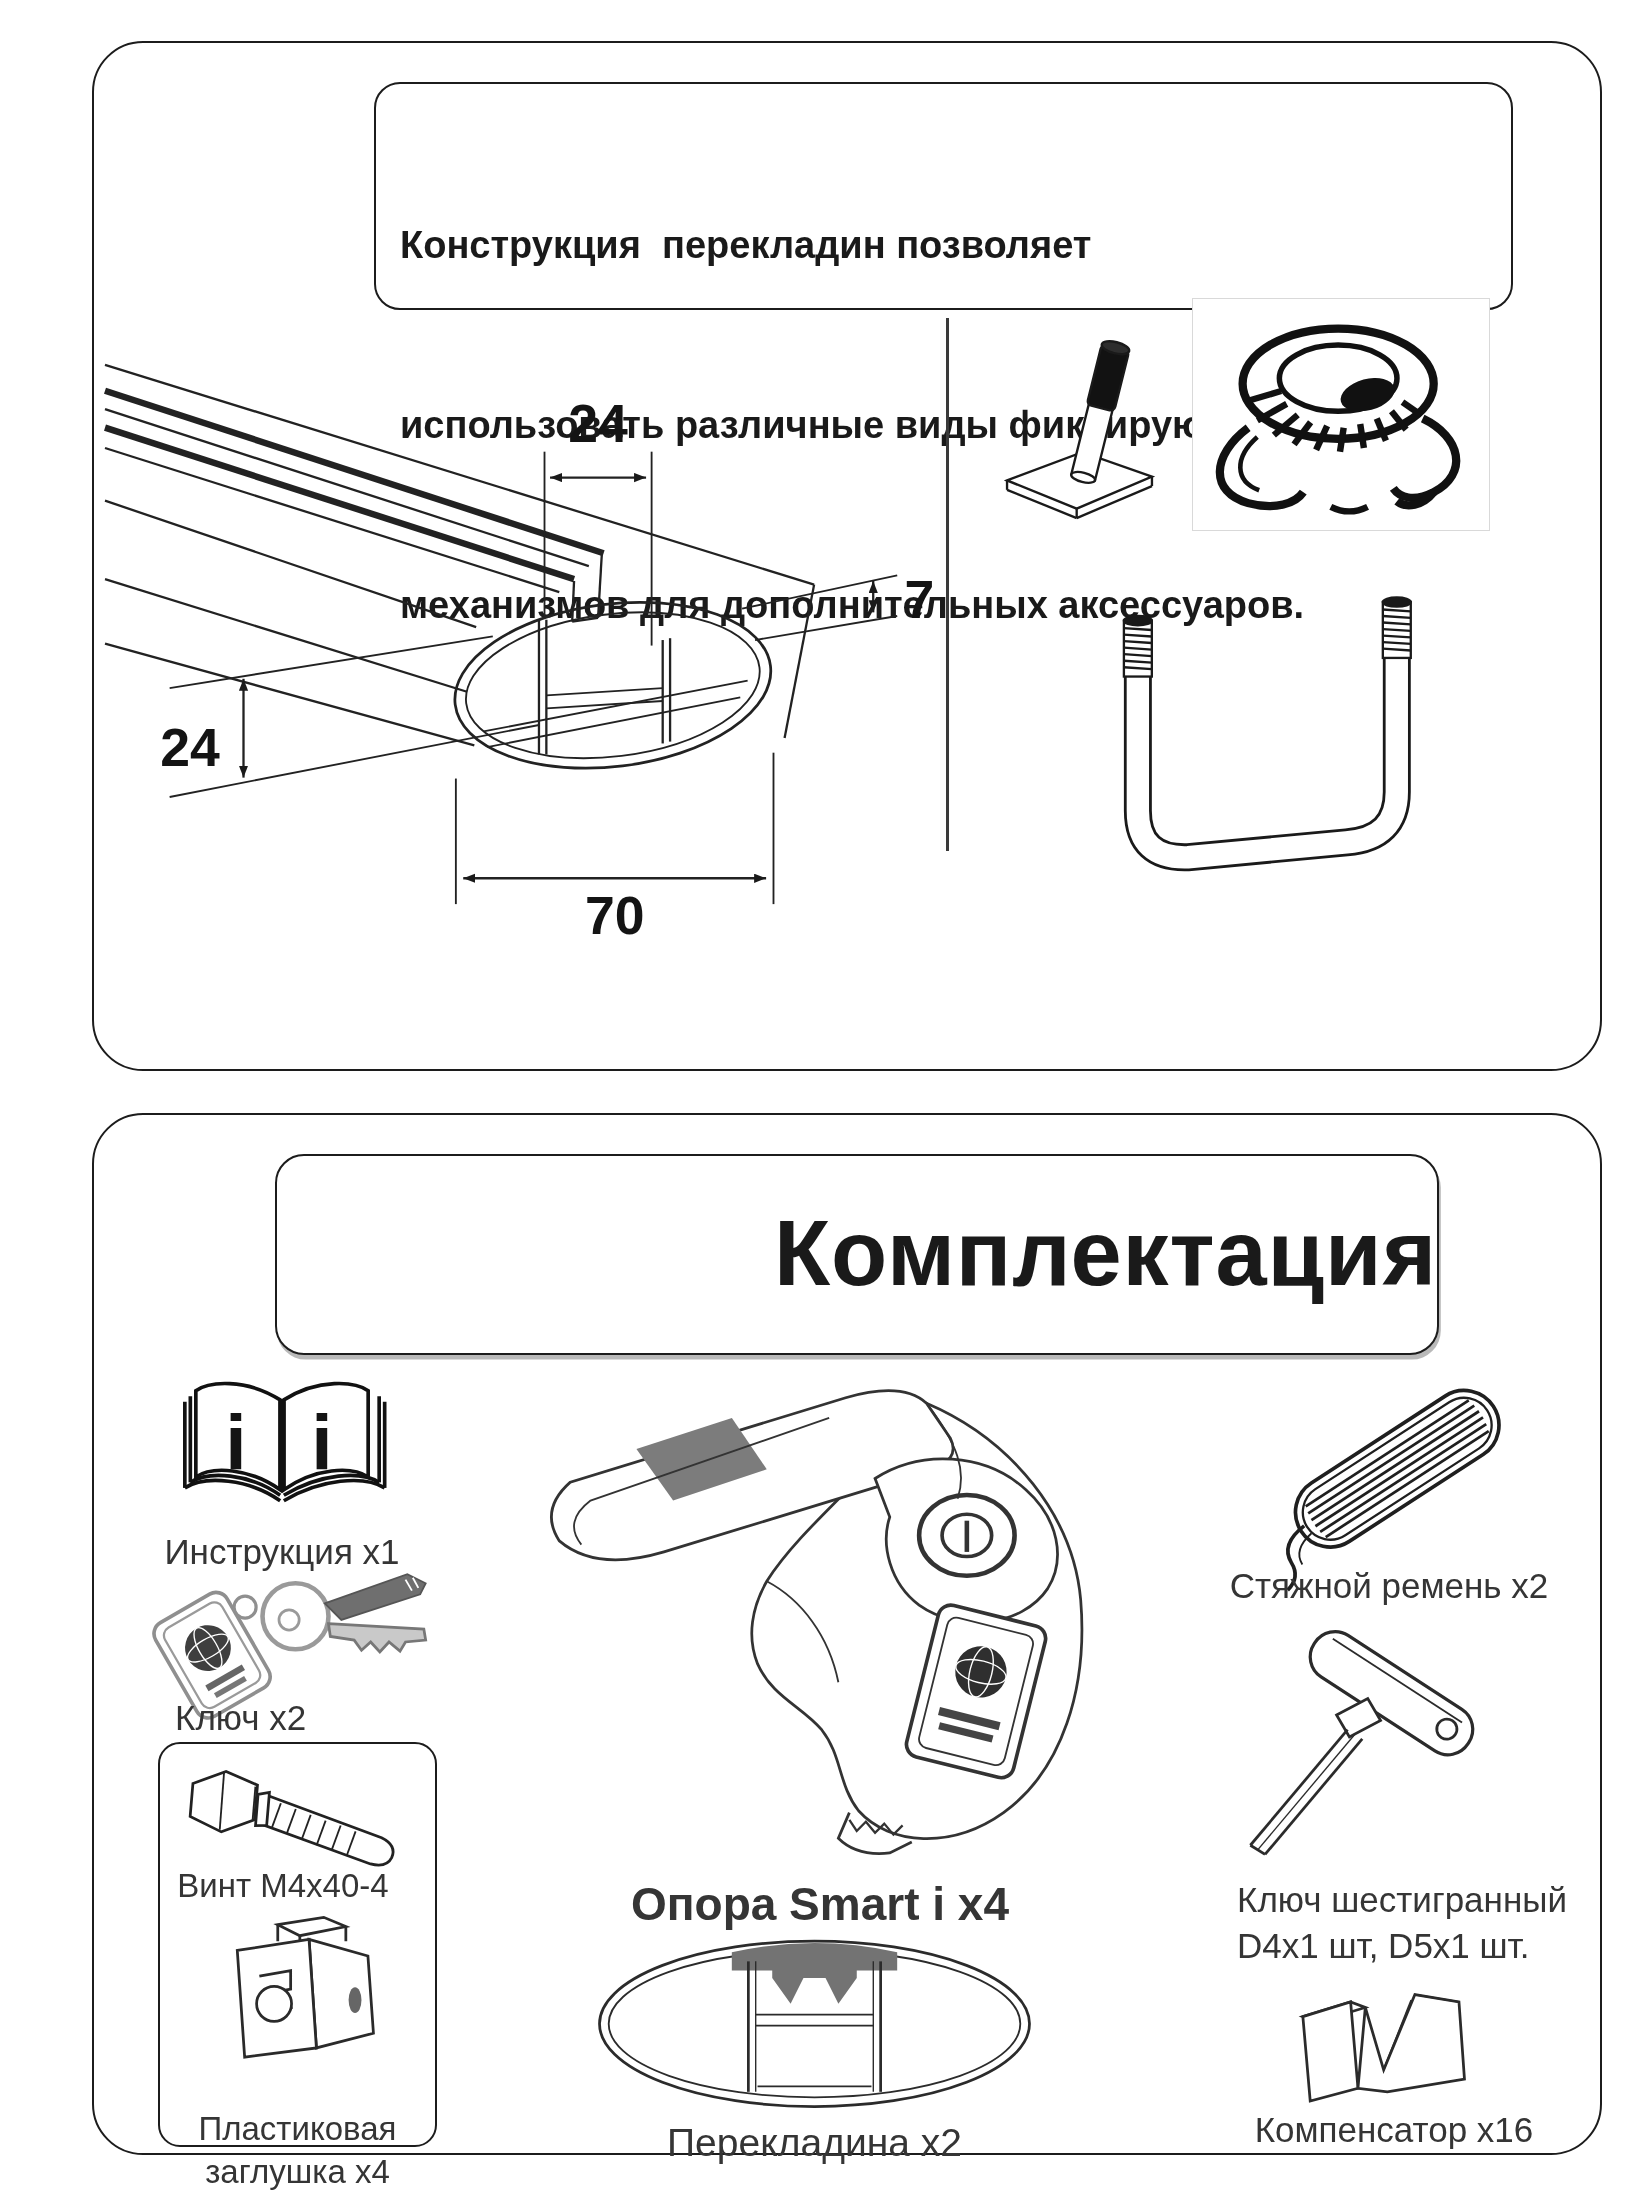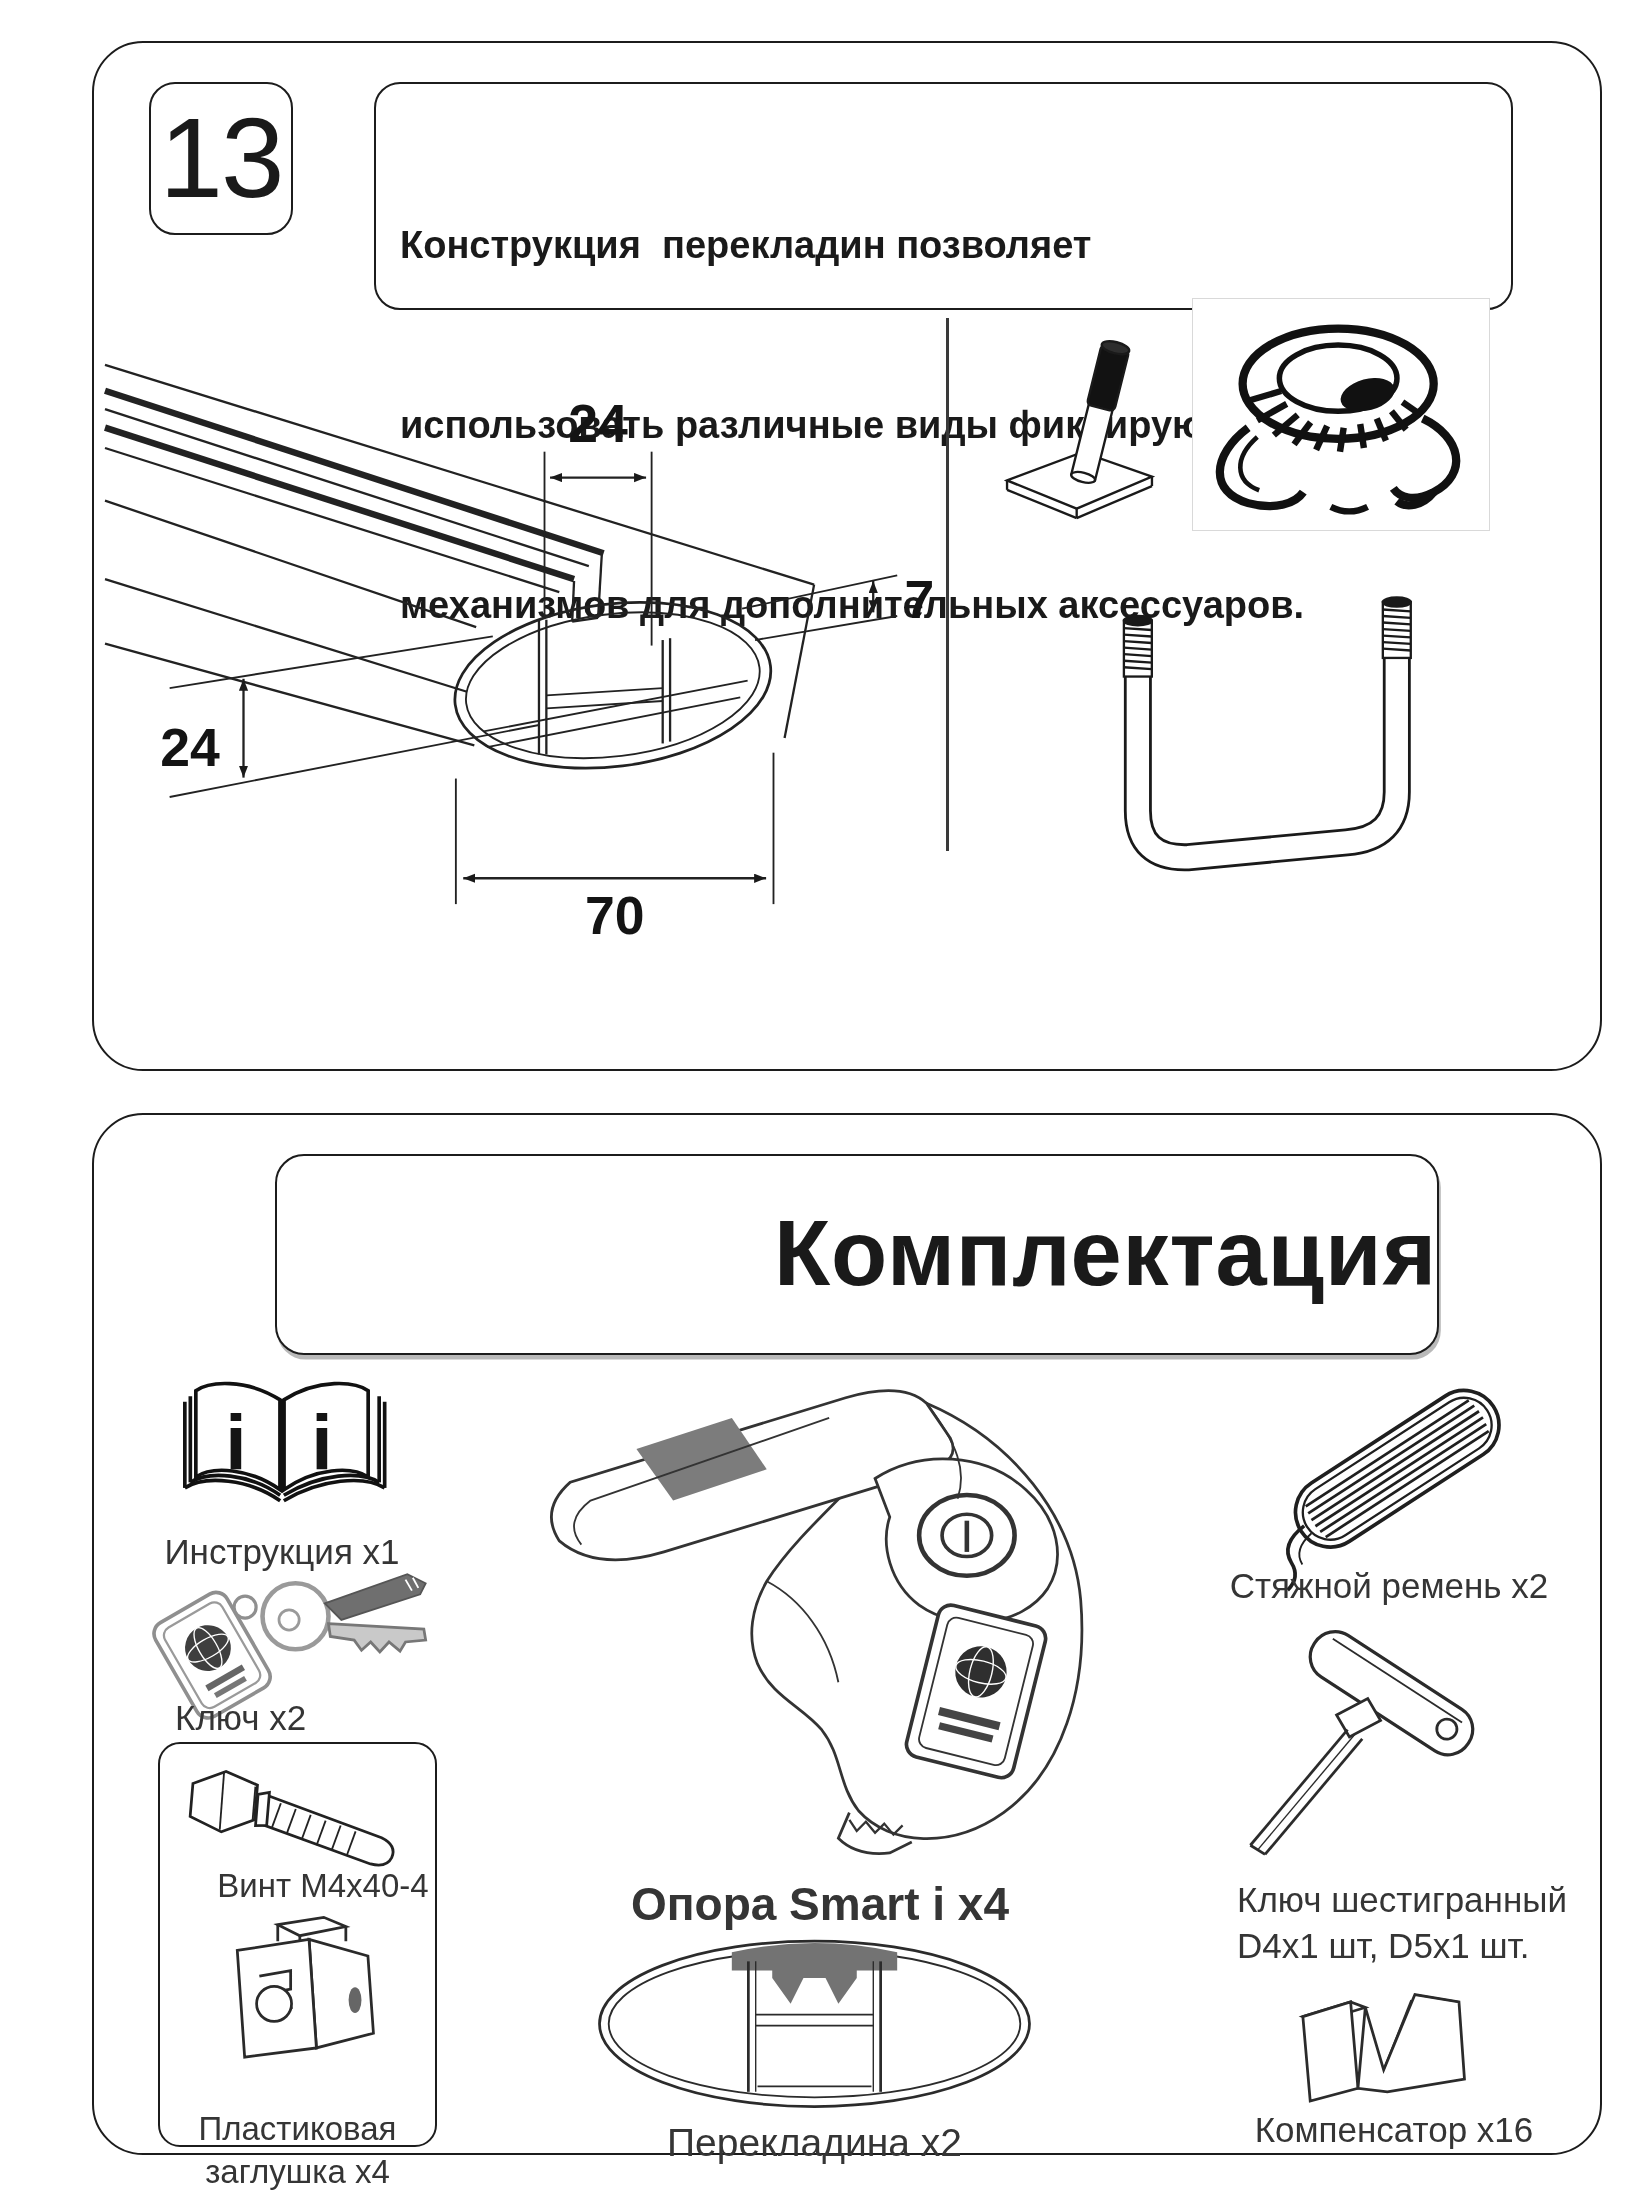--- a/index.html
+++ b/index.html
@@ -17,23 +17,20 @@
   svg{display:block;overflow:visible;}
   svg text{font-family:"Liberation Sans",sans-serif;font-weight:600;fill:#141414;}
   .divider{position:absolute;width:2.8px;background:#3a3a3a;}
   .claspbox{position:absolute;border:1.8px solid #d9d9d9;background:#fff;}
 </style>
 </head>
 <body>
 
 <div class="panel" style="left:92px;top:41px;width:1506px;height:1026px;">
 
-  <div class="roundbox" style="left:55px;top:39px;width:140px;height:149px;">
-    <div class="stepnum">13</div>
-  </div>
 
   <div class="roundbox" style="left:280px;top:39px;width:1139px;height:228px;box-sizing:border-box;">
     <div class="steptext">
       <div>Конструкция  перекладин позволяет</div>
       <div>использовать различные виды фиксирующих</div>
       <div>механизмов для дополнительных аксессуаров.</div>
     </div>
   </div>
 
   <svg class="abs" style="left:11px;top:268px;" width="831" height="647" viewBox="0 0 900 700">
@@ -221,21 +218,21 @@
         <line x1="146" y1="44" x2="140" y2="72" stroke-width="2"></line>
           <line x1="163" y1="48" x2="157" y2="76" stroke-width="2"></line>
         <line x1="180" y1="51" x2="174" y2="79" stroke-width="2"></line>
           <line x1="197" y1="55" x2="191" y2="83" stroke-width="2"></line>
         <polygon points="86,30 98,26 100,62 88,64"></polygon>
         <polygon points="14,28 48,10 84,20 86,58 52,76 16,64"></polygon>
         <line x1="46" y1="12" x2="50" y2="74" stroke-width="2"></line>
         <line x1="82" y1="22" x2="84" y2="58" stroke-width="2"></line>
       </g>
     </svg>
-    <div class="item-label small abs" style="left:0;top:121px;width:246px;padding-left:40px;">Винт M4x40-4</div>
+    <div class="item-label small abs" style="left:0;top:121px;width:246px;">Винт M4x40-4</div>
     <svg class="abs" style="left:46px;top:167px;" width="184" height="158" viewBox="0 0 200 170">
       <g stroke="#2a2a2a" stroke-width="3" fill="#fff">
         <polygon points="78,14 128,6 152,16 102,26"></polygon>
         <line x1="78" y1="14" x2="78" y2="32"></line>
         <line x1="102" y1="26" x2="102" y2="42"></line>
         <line x1="152" y1="16" x2="152" y2="32"></line>
         <polygon points="112,30 176,48 182,132 120,148"></polygon>
         <polygon points="34,42 112,30 120,148 42,158"></polygon>
         <polyline points="58,70 92,64 92,84 60,90 60,112 94,104" fill="none"></polyline>
         <circle cx="74" cy="100" r="19"></circle>

